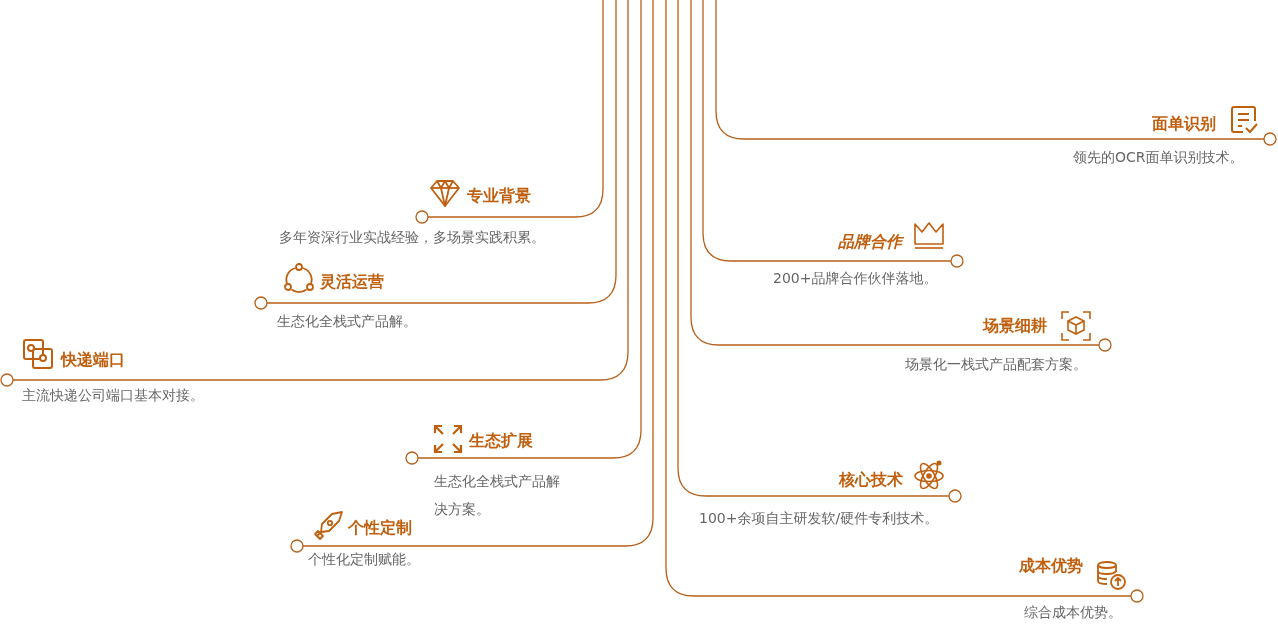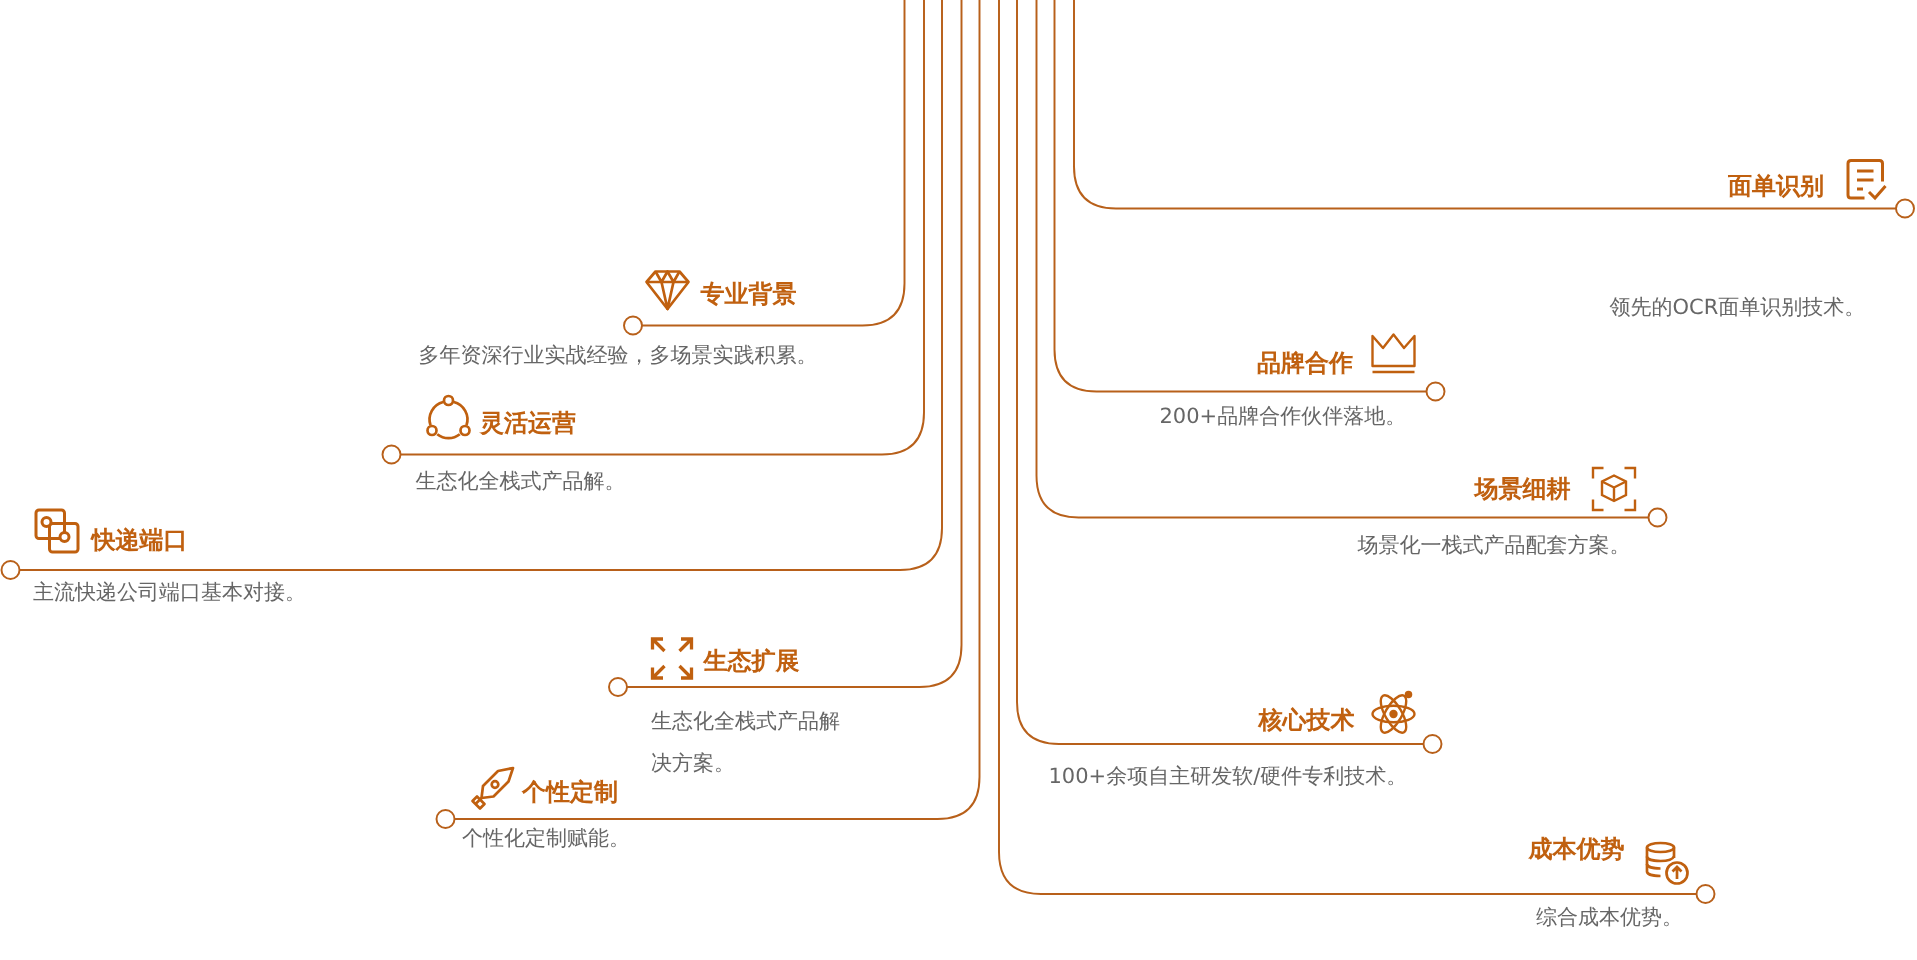--- a/index.html
+++ b/index.html
@@ -124,30 +124,30 @@
 <div class="title" style="left:983px;top:316px;text-align:center;">场景细耕</div>
 <div class="icon" style="left:1060px;top:310px;">
   <svg viewBox="0 0 32 32" fill="none" stroke="#c0600f" stroke-width="1.6">
     <path d="M2 9 V2 H9 M23 2 H30 V9 M30 23 V30 H23 M9 30 H2 V23"></path>
     <path d="M16 7 L24 11 V20 L16 24 L8 20 V11 Z"></path>
       <path d="M8 11 L16 15 L24 11 M16 15 V24"></path>
   </svg>
 </div>
 <div class="desc" style="left:905px;top:350px;">场景化一栈式产品配套方案。</div>
 
-<div class="title" style="left:838px;top:232px;">品牌合作</div>
+<div class="title" style="left:838px;top:232px;font-style:italic;">品牌合作</div>
 <div class="icon" style="left:913px;top:220px;">
   <svg viewBox="0 0 32 32" fill="none" stroke="#c0600f" stroke-width="1.6" stroke-linejoin="round">
     <path d="M2 4 L9 12 L16 3 L23 12 L30 4 V24 H2 Z"></path>
       <path d="M2 28 H30"></path>
   </svg>
 </div>
 <div class="desc" style="left:773px;top:264px;">200+品牌合作伙伴落地。</div>
 
 <div class="title" style="left:1152px;top:114px;">面单识别</div>
 <div class="icon" style="left:1229px;top:104px;">
   <svg viewBox="0 0 32 32" fill="none" stroke="#c0600f" stroke-width="2">
     <path d="M14 28 H5 C3.5 28 3 27 3 26 V5 C3 3.5 3.5 3 5 3 H24 C25.5 3 26 3.5 26 5 V17"></path>
     <path d="M9 10 H20 M9 16 H20 M9 22 H13"></path>
       <path d="M17 24 L21 28 L28 20"></path>
   </svg>
 </div>
-<div class="desc" style="left:1073px;top:143px;margin-top:48px;">领先的OCR面单识别技术。</div>
+<div class="desc" style="left:1073px;top:143px;">领先的OCR面单识别技术。</div>
 
 </body></html>

